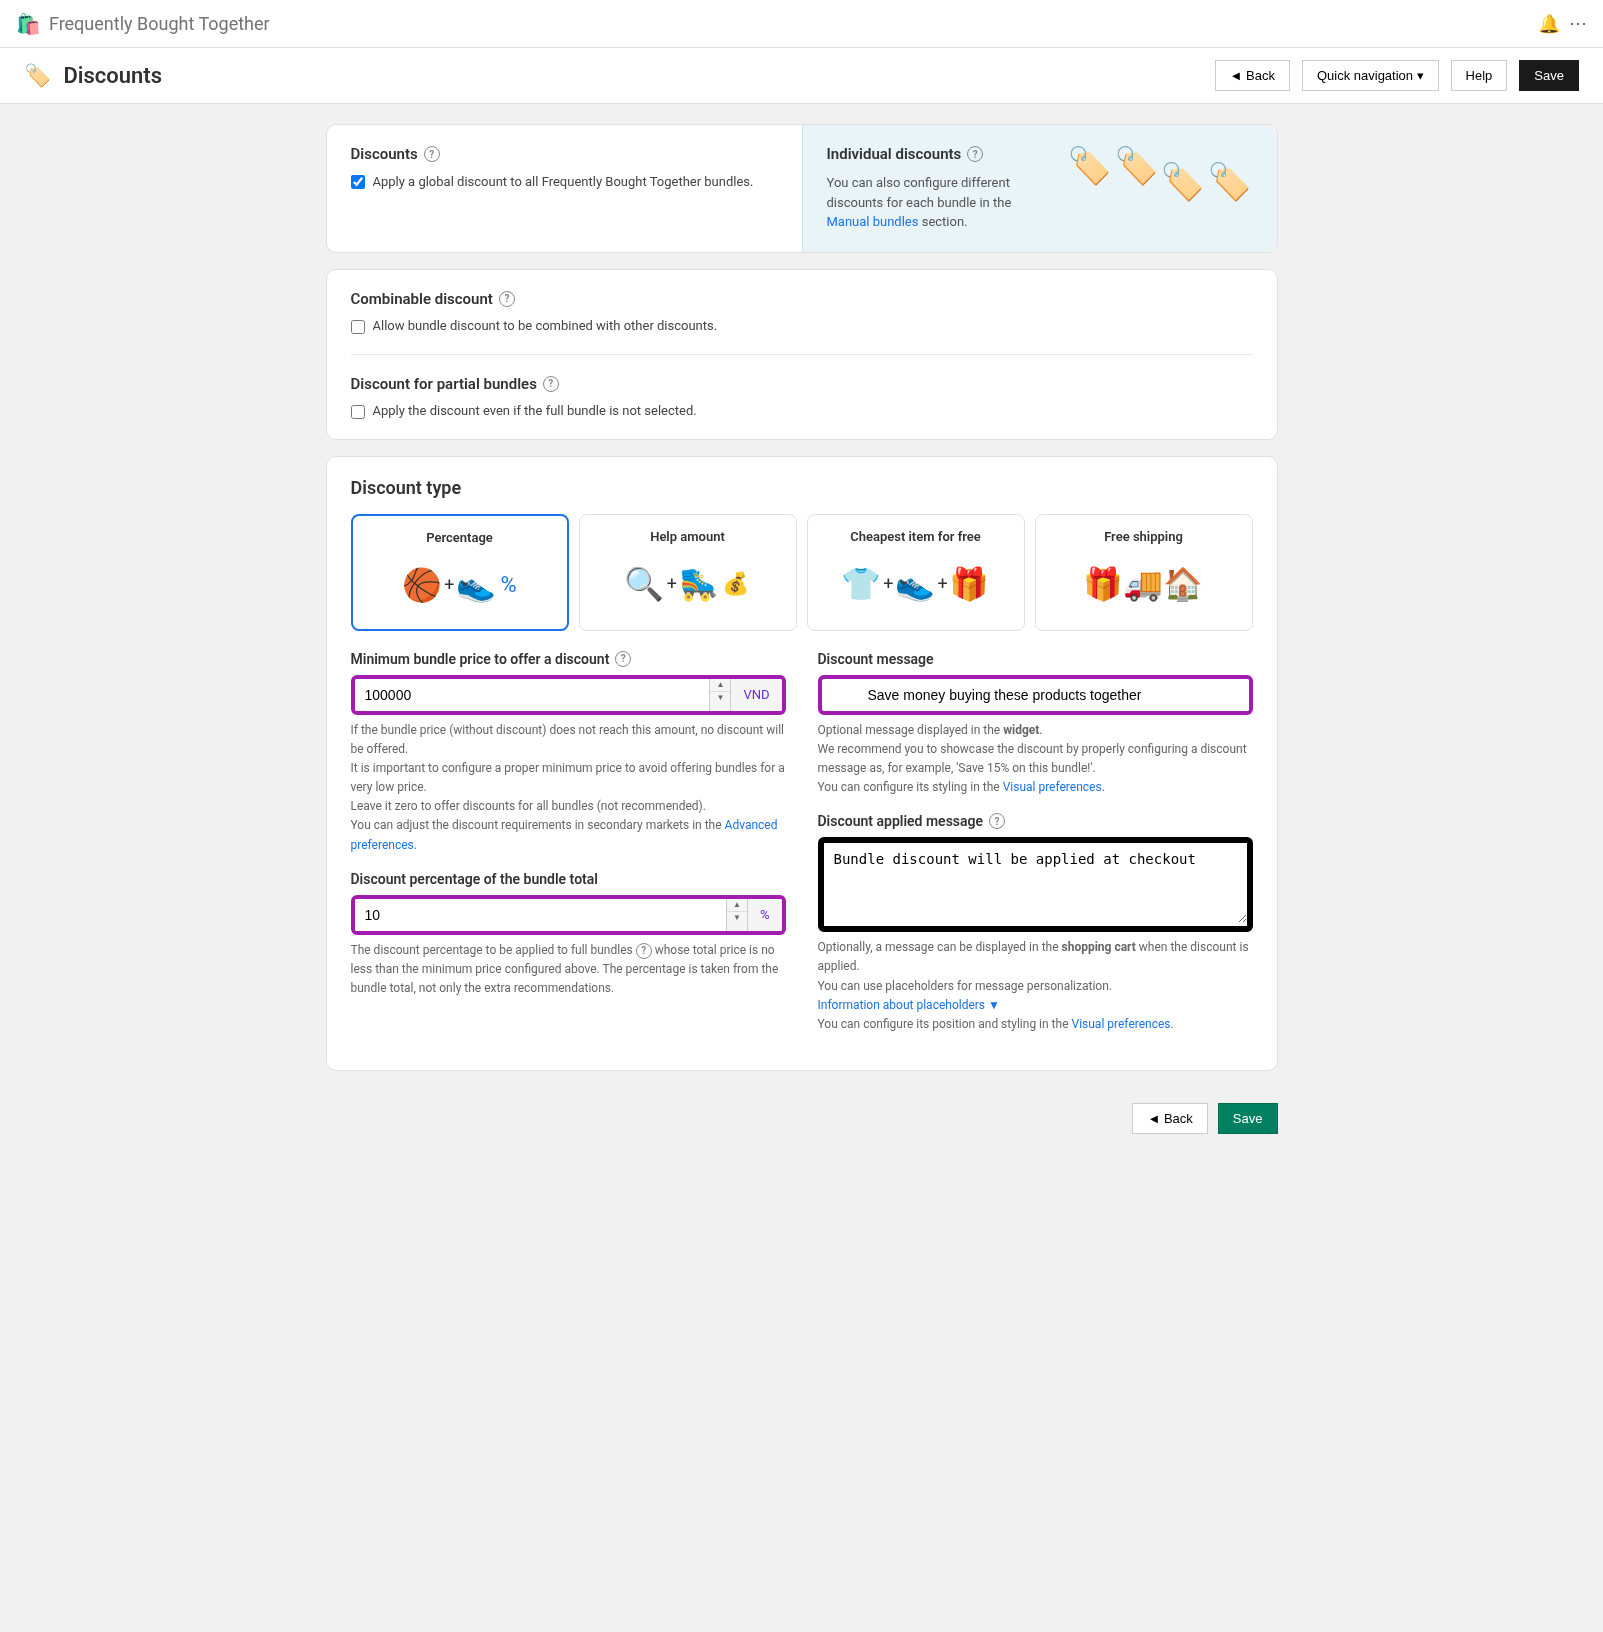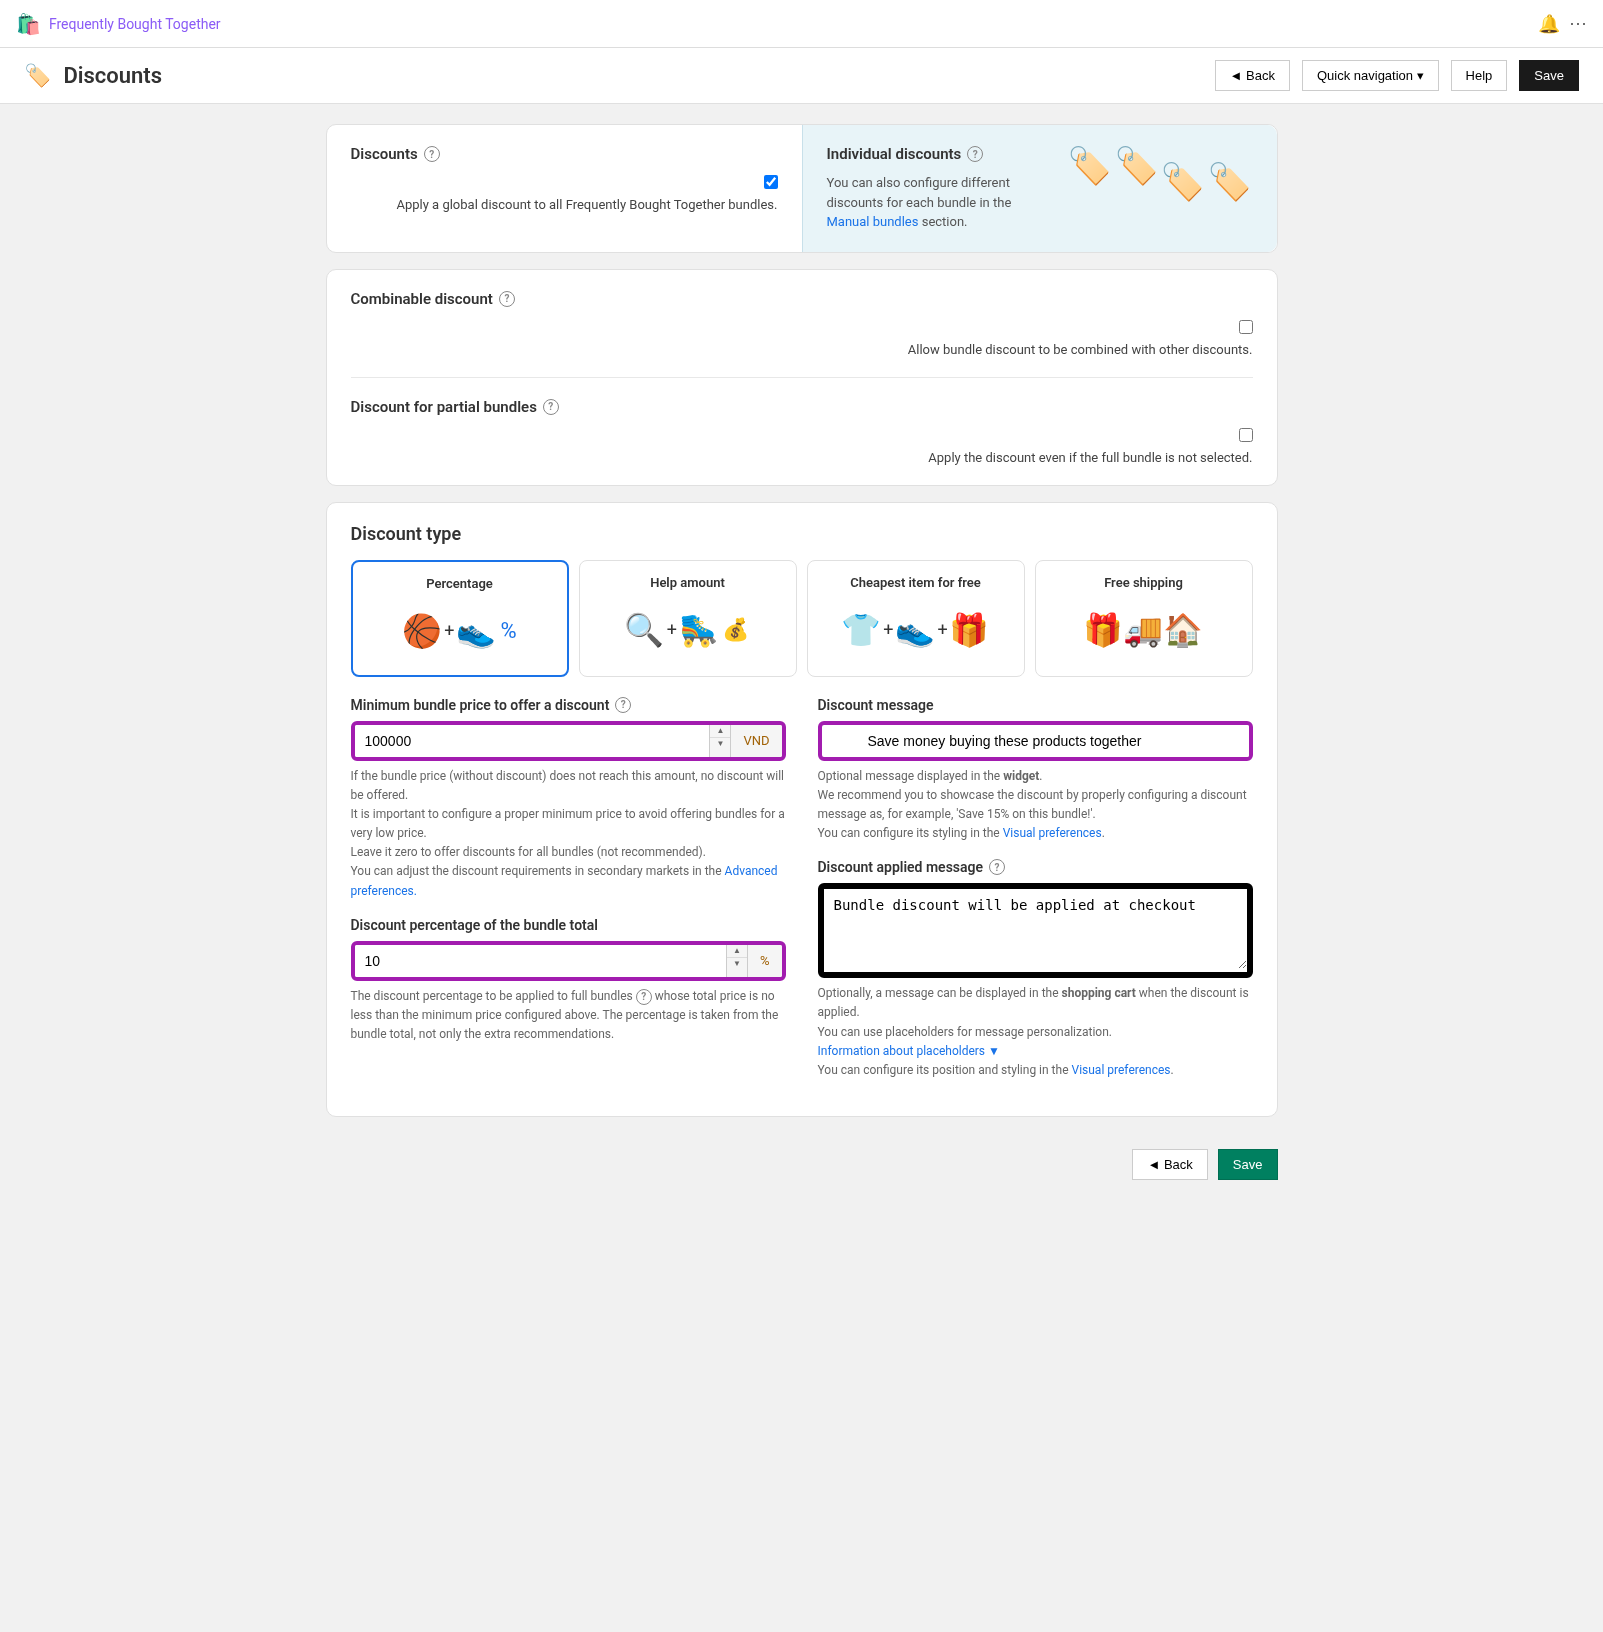--- a/index.html
+++ b/index.html
@@ -12,21 +12,21 @@
     .top-bar {
       background: #fff;
       border-bottom: 1px solid #ddd;
       display: flex;
       align-items: center;
       padding: 0 16px;
       height: 48px;
       gap: 8px;
     }
     .app-icon { font-size: 20px; }
-    .app-name { font-size: 14px; color: #8b5cf6; }
+    .app-name { font-size: 18px; color: #737373; }
     .top-bar-spacer { flex: 1; }
     .header-row {
       background: #fff;
       border-bottom: 1px solid #e0e0e0;
       display: flex;
       align-items: center;
       padding: 12px 24px;
       gap: 12px;
     }
     .page-title-icon { font-size: 22px; }
@@ -103,25 +103,24 @@
       height: 16px;
       border-radius: 50%;
       border: 1.5px solid #888;
       font-size: 10px;
       color: #888;
       cursor: pointer;
       font-weight: bold;
     }
     .checkbox-row {
       display: flex;
-      align-items: flex-end;
+      align-items: center;
       gap: 8px;
       font-size: 13px;
       color: #444;
-      flex-direction: column;
     }
     .checkbox-row input[type=checkbox] {
       margin-top: 2px;
       width: 14px;
       height: 14px;
     }
     .link { color: #1a73e8; text-decoration: none; cursor: pointer; }
     .divider {
       border: none;
       border-top: 1px solid #e8e8e8;
@@ -192,21 +191,21 @@
       border: none;
       padding: 8px 10px;
       font-size: 14px;
       outline: none;
     }
     .input-with-suffix .suffix {
       background: #f5f5f5;
       border-left: 1px solid #ccc;
       padding: 8px 12px;
       font-size: 13px;
-      color: #a16207;
+      color: #6d28d9;
       display: flex;
       align-items: center;
     }
     .spinner-group {
       display: flex;
       flex-direction: column;
       border-left: 1px solid #ccc;
       background: #f5f5f5;
     }
     .spinner-group button {

